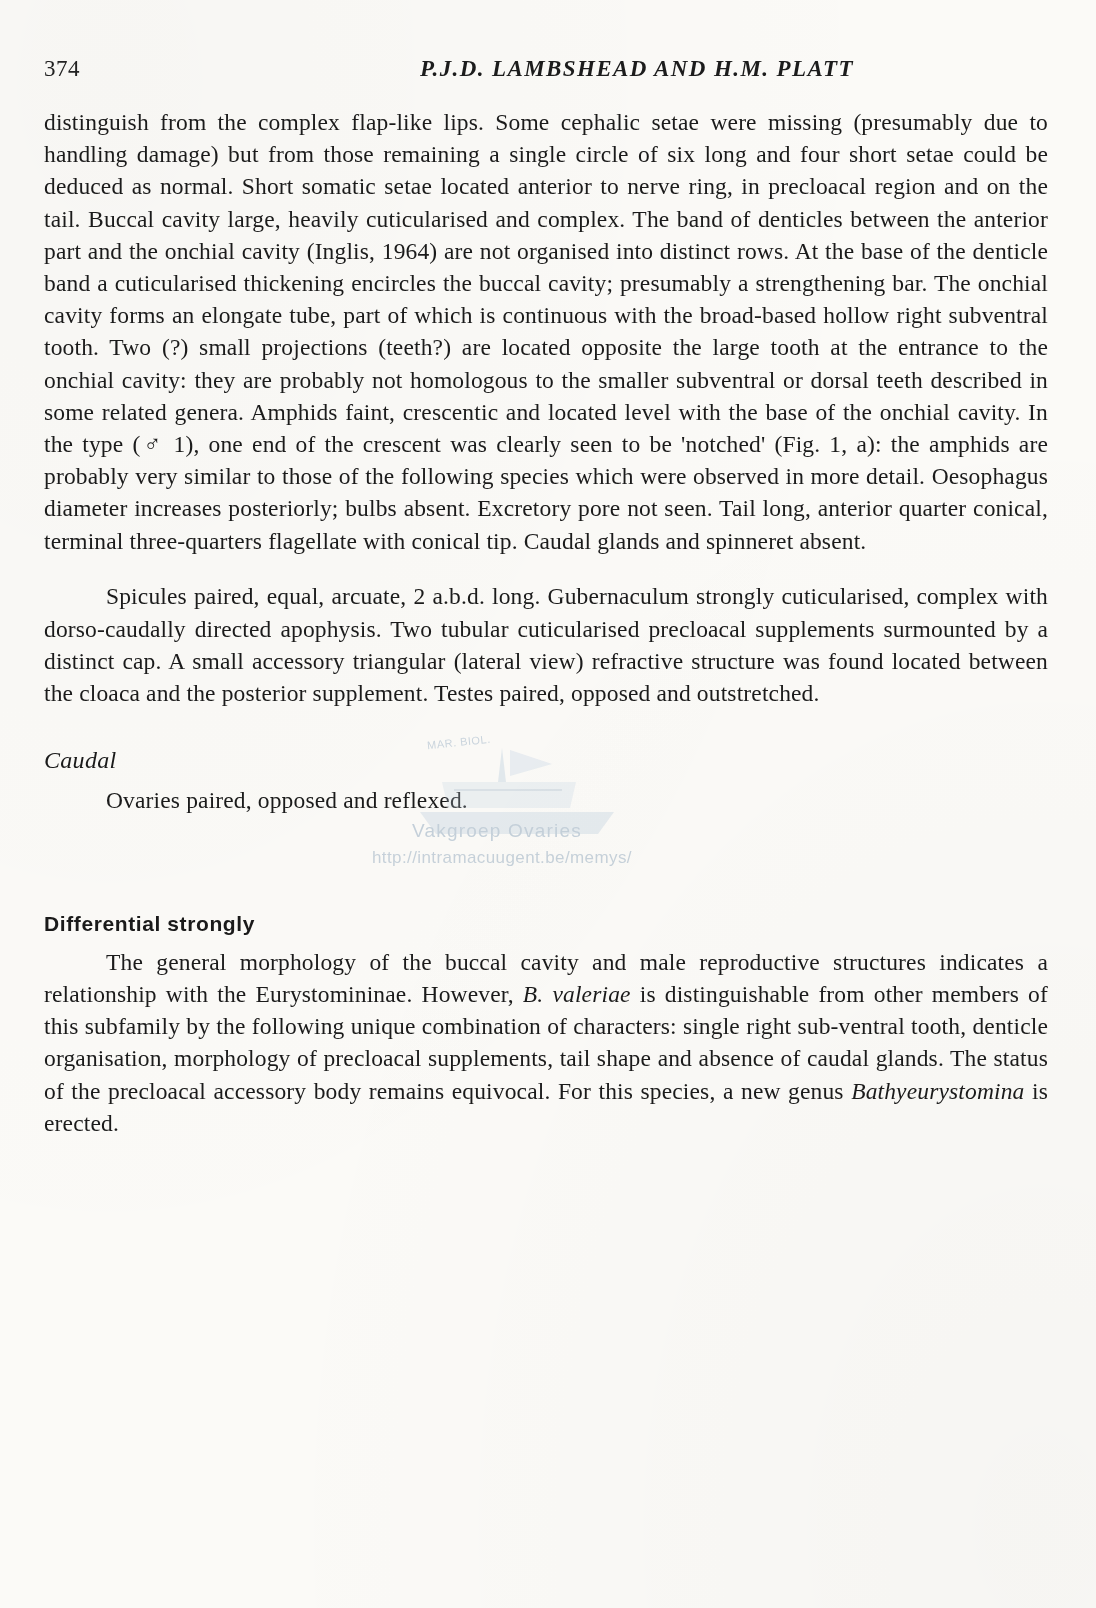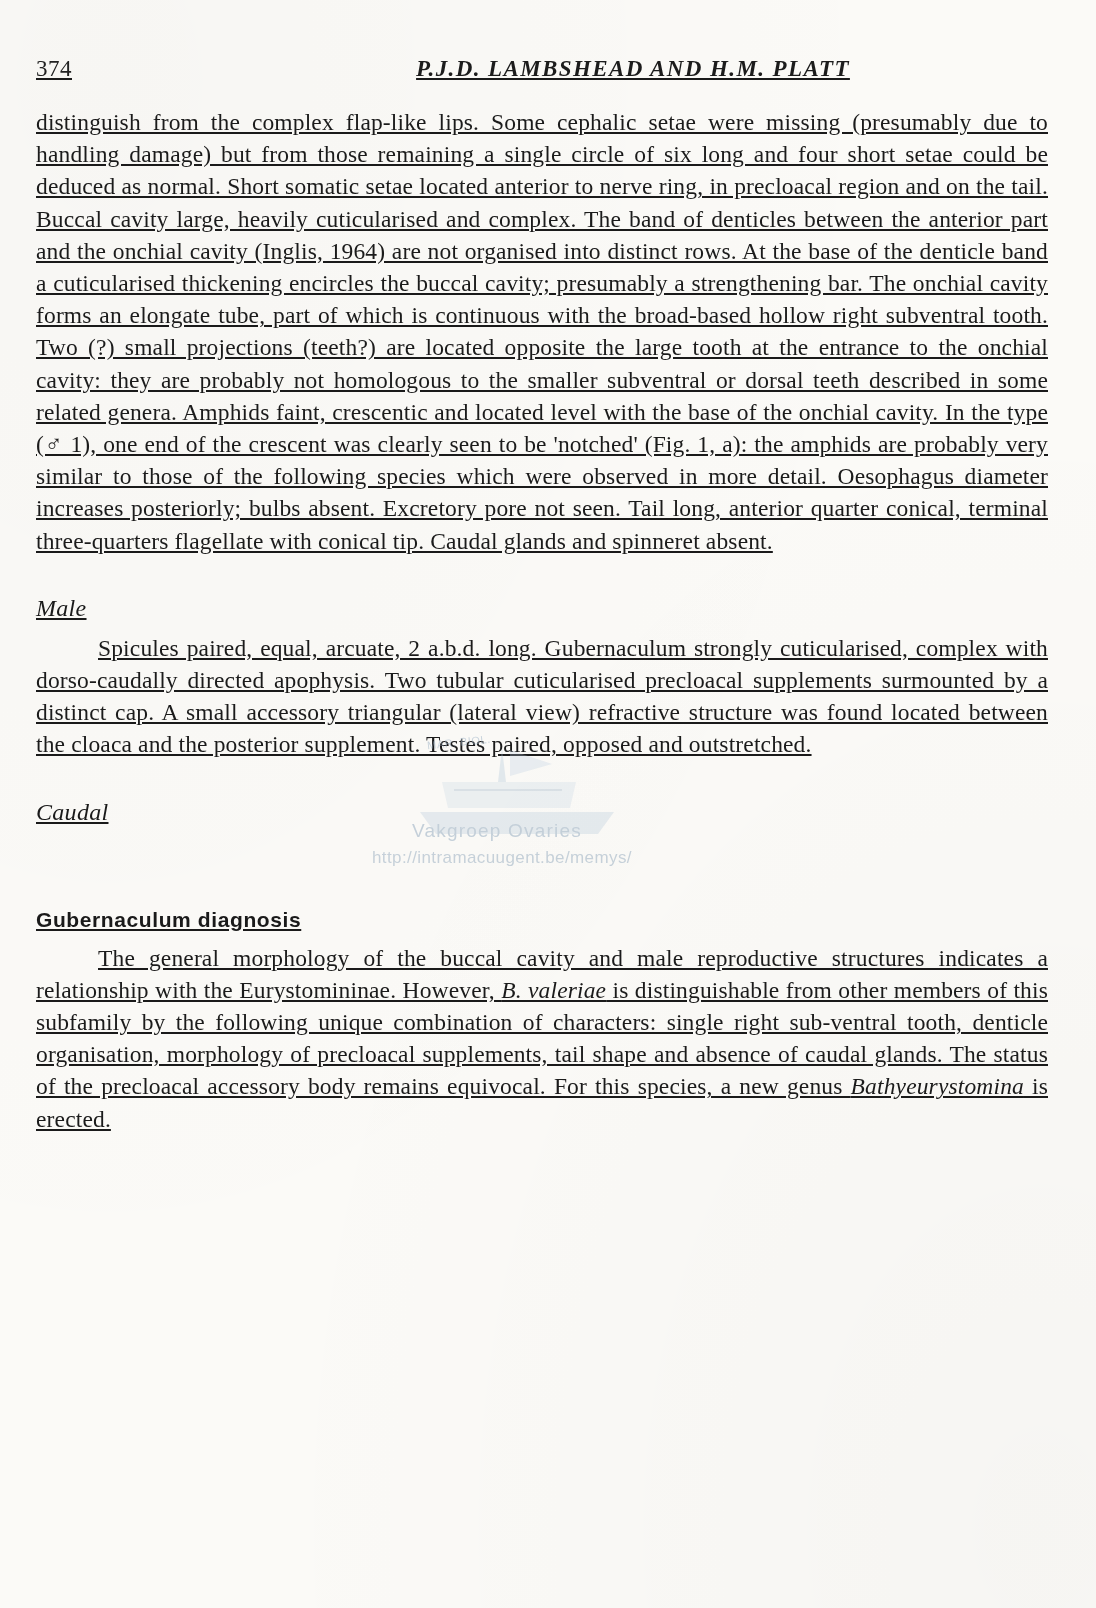--- a/index.html
+++ b/index.html
@@ -18,24 +18,23 @@
   .page {
     position: absolute;
     inset: 0;
     background: #fbfaf7;
     background-image:
       radial-gradient(ellipse at 10% 5%, rgba(0,0,0,0.015), rgba(0,0,0,0) 60%),
       radial-gradient(ellipse at 95% 95%, rgba(0,0,0,0.02), rgba(0,0,0,0) 55%);
   }
   .content {
     position: absolute;
-    left: 36px;
+    left: 44px;
     right: 48px;
     top: 56px;
-    text-decoration: underline;
   }
   .runhead {
     display: flex;
     align-items: baseline;
     height: 42px;
   }
   .folio {
     font-size: 23px;
     letter-spacing: 0.5px;
     font-family: "Liberation Serif", serif;
@@ -128,30 +127,30 @@
 
   <div class="content">
 
     <div class="runhead">
       <div class="folio">374</div>
       <div class="runtitle">P.J.D. LAMBSHEAD AND H.M. PLATT</div>
     </div>
 
     <p class="body-text">distinguish from the complex flap-like lips. Some cephalic setae were missing (presumably due to handling damage) but from those remaining a single circle of six long and four short setae could be deduced as normal. Short somatic setae located anterior to nerve ring, in precloacal region and on the tail. Buccal cavity large, heavily cuticularised and complex. The band of denticles between the anterior part and the onchial cavity (Inglis, 1964) are not organised into distinct rows. At the base of the denticle band a cuticularised thickening encircles the buccal cavity; presumably a strengthening bar. The onchial cavity forms an elongate tube, part of which is continuous with the broad-based hollow right subventral tooth. Two (?) small projections (teeth?) are located opposite the large tooth at the entrance to the onchial cavity: they are probably not homologous to the smaller subventral or dorsal teeth described in some related genera. Amphids faint, crescentic and located level with the base of the onchial cavity. In the type (♂ 1), one end of the crescent was clearly seen to be 'notched' (Fig. 1, a): the amphids are probably very similar to those of the following species which were observed in more detail. Oesophagus diameter increases posteriorly; bulbs absent. Excretory pore not seen. Tail long, anterior quarter conical, terminal three-quarters flagellate with conical tip. Caudal glands and spinneret absent.</p>
 
-    <div class="section-head">Male</div>
 
     <p class="body-text indent">Spicules paired, equal, arcuate, 2 a.b.d. long. Gubernaculum strongly cuticularised, complex with dorso-caudally directed apophysis. Two tubular cuticularised precloacal supplements surmounted by a distinct cap. A small accessory triangular (lateral view) refractive structure was found located between the cloaca and the posterior supplement. Testes paired, opposed and outstretched.</p>
 
     <div class="section-head">Caudal</div>
 
+    <p class="body-text indent">Ovaries paired, opposed and reflexed.</p>
 
     <div class="gap-md"></div>
 
-    <div class="section-head bold-sans">Gubernaculum diagnosis</div>
+    <div class="section-head bold-sans">Differential strongly</div>
 
     <p class="body-text indent"><span>The general morphology of the buccal cavity and male reproductive structures indicates a relationship with the Eurystomininae. However, </span><em>B. valeriae</em><span> is distinguishable from other members of this subfamily by the following unique combination of characters: single right sub-ventral tooth, denticle organisation, morphology of precloacal supplements, tail shape and absence of caudal glands. The status of the precloacal accessory body remains equivocal. For this species, a new genus </span><em>Bathyeurystomina</em><span> is erected.</span></p>
 
   </div>
 
   <div class="stamp">
     <svg width="230" height="110" viewBox="0 0 230 110">
       <path d="M18 74 L212 74 L196 96 L34 96 Z" fill="#a9c0d4" opacity="0.55"></path>
       <path d="M40 44 L174 44 L168 70 L46 70 Z" fill="#bdd0e0" opacity="0.5"></path>
       <path d="M100 10 L104 44 L96 44 Z" fill="#a9c0d4" opacity="0.6"></path>

